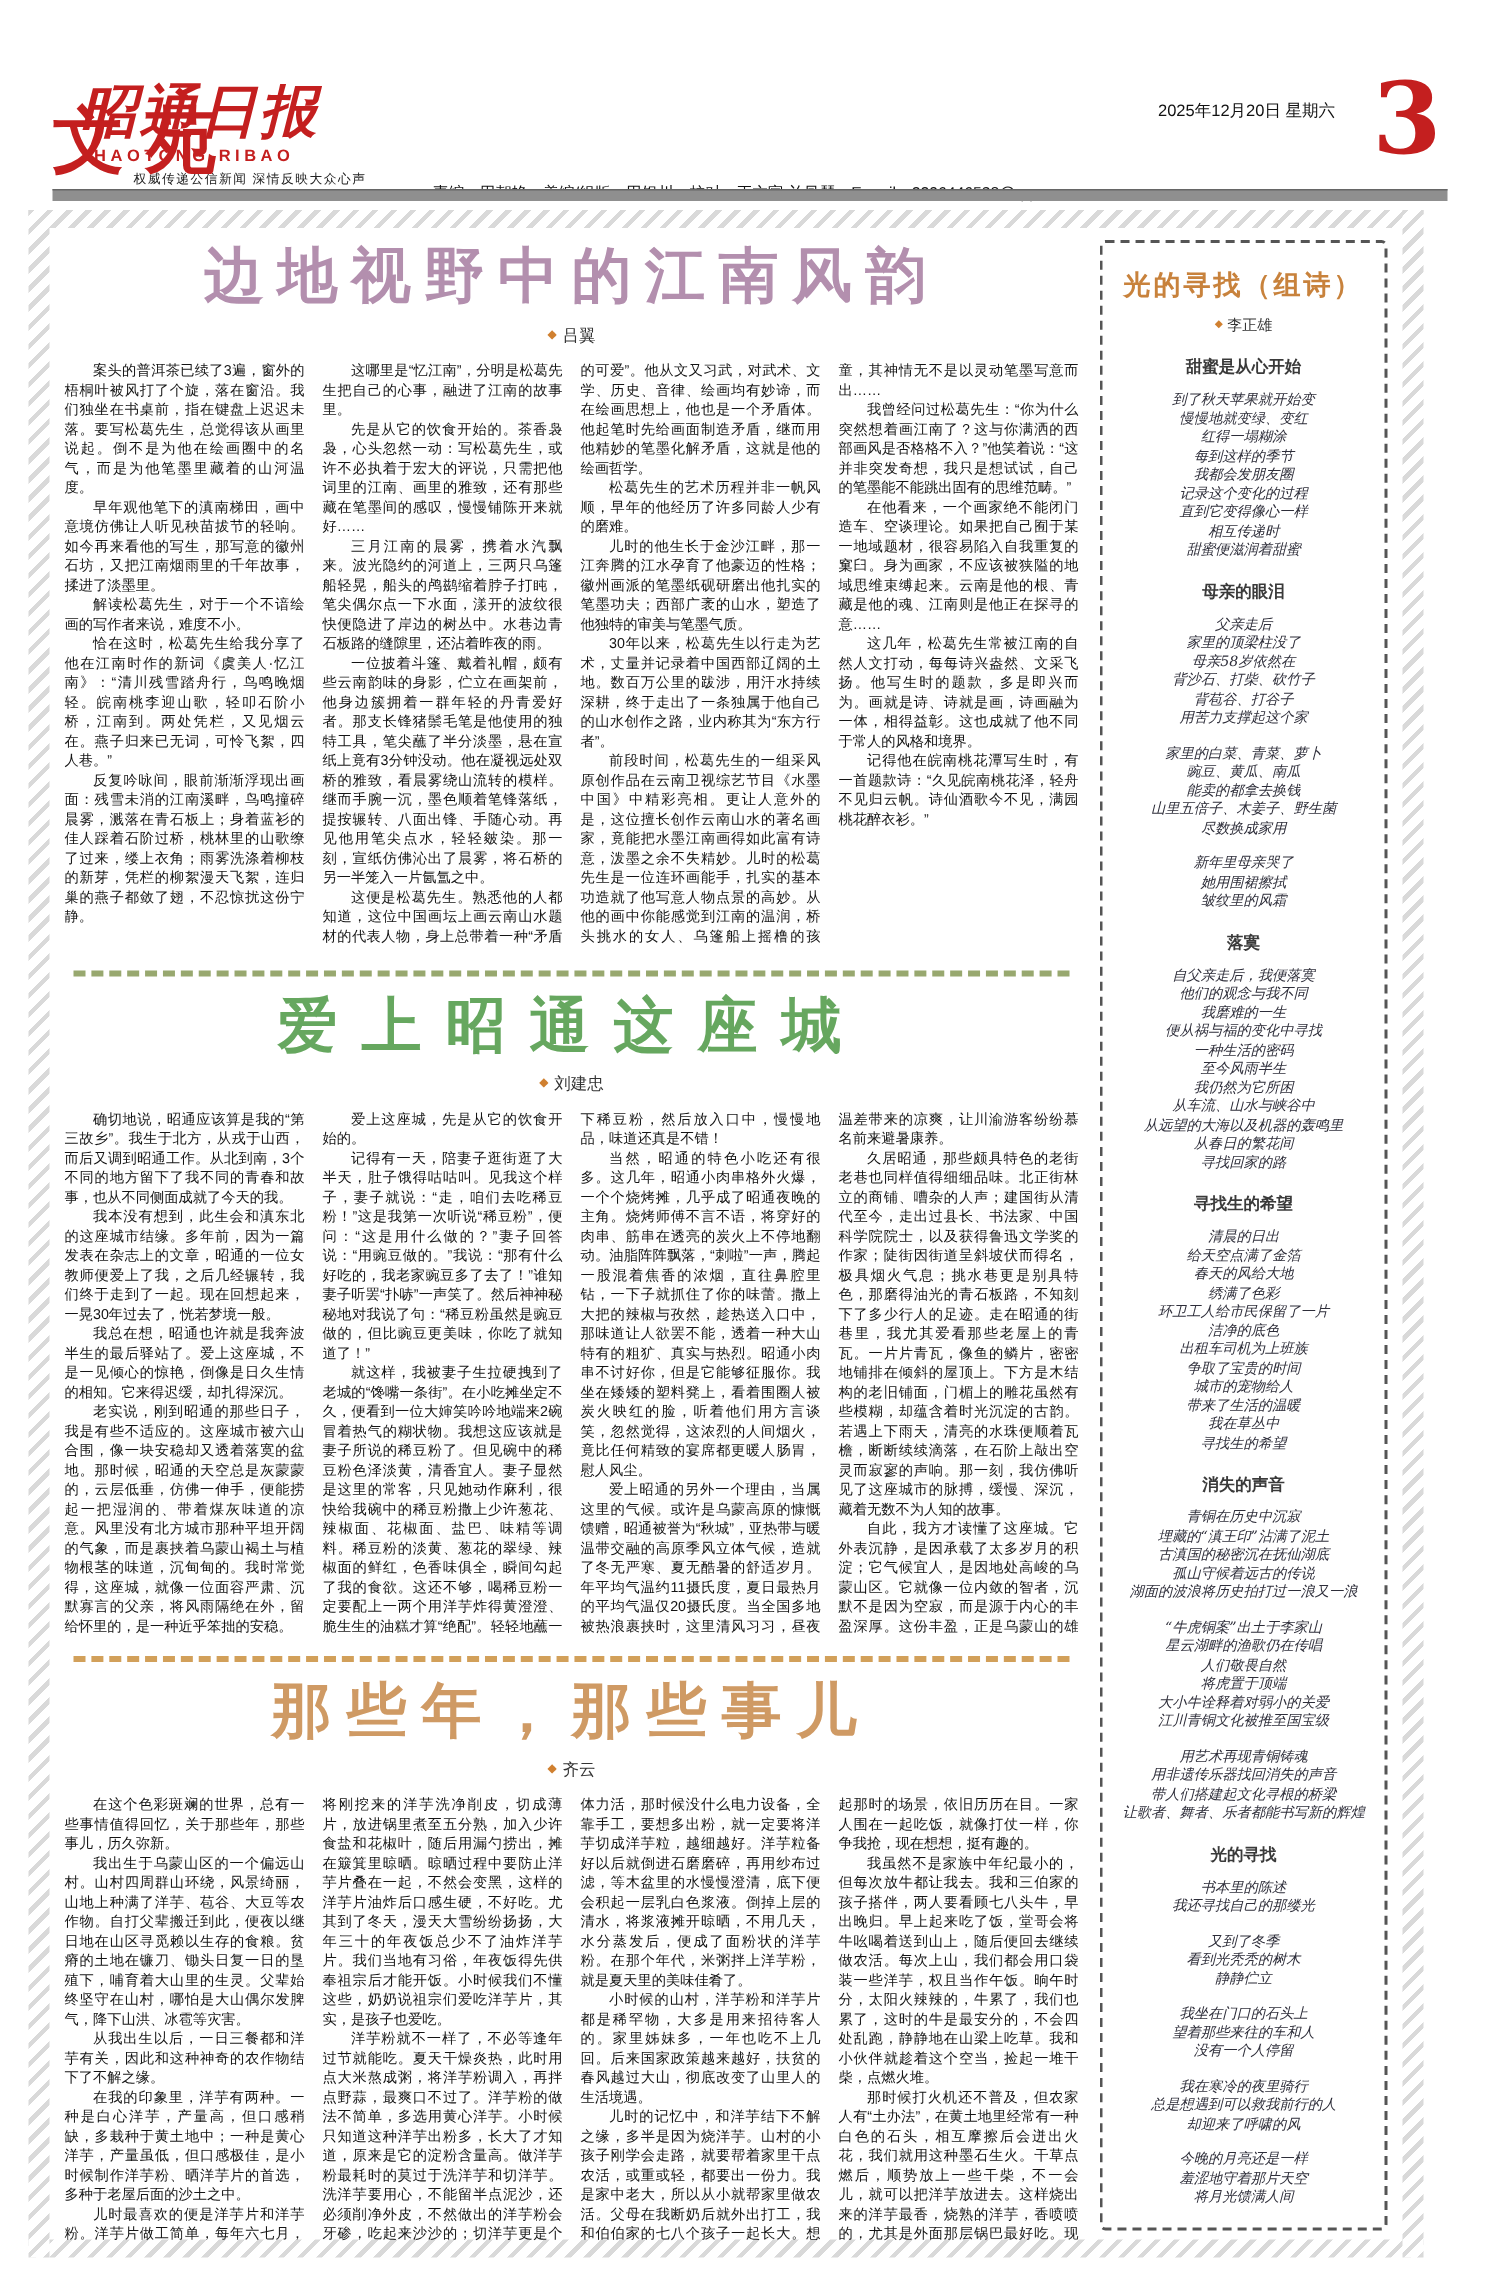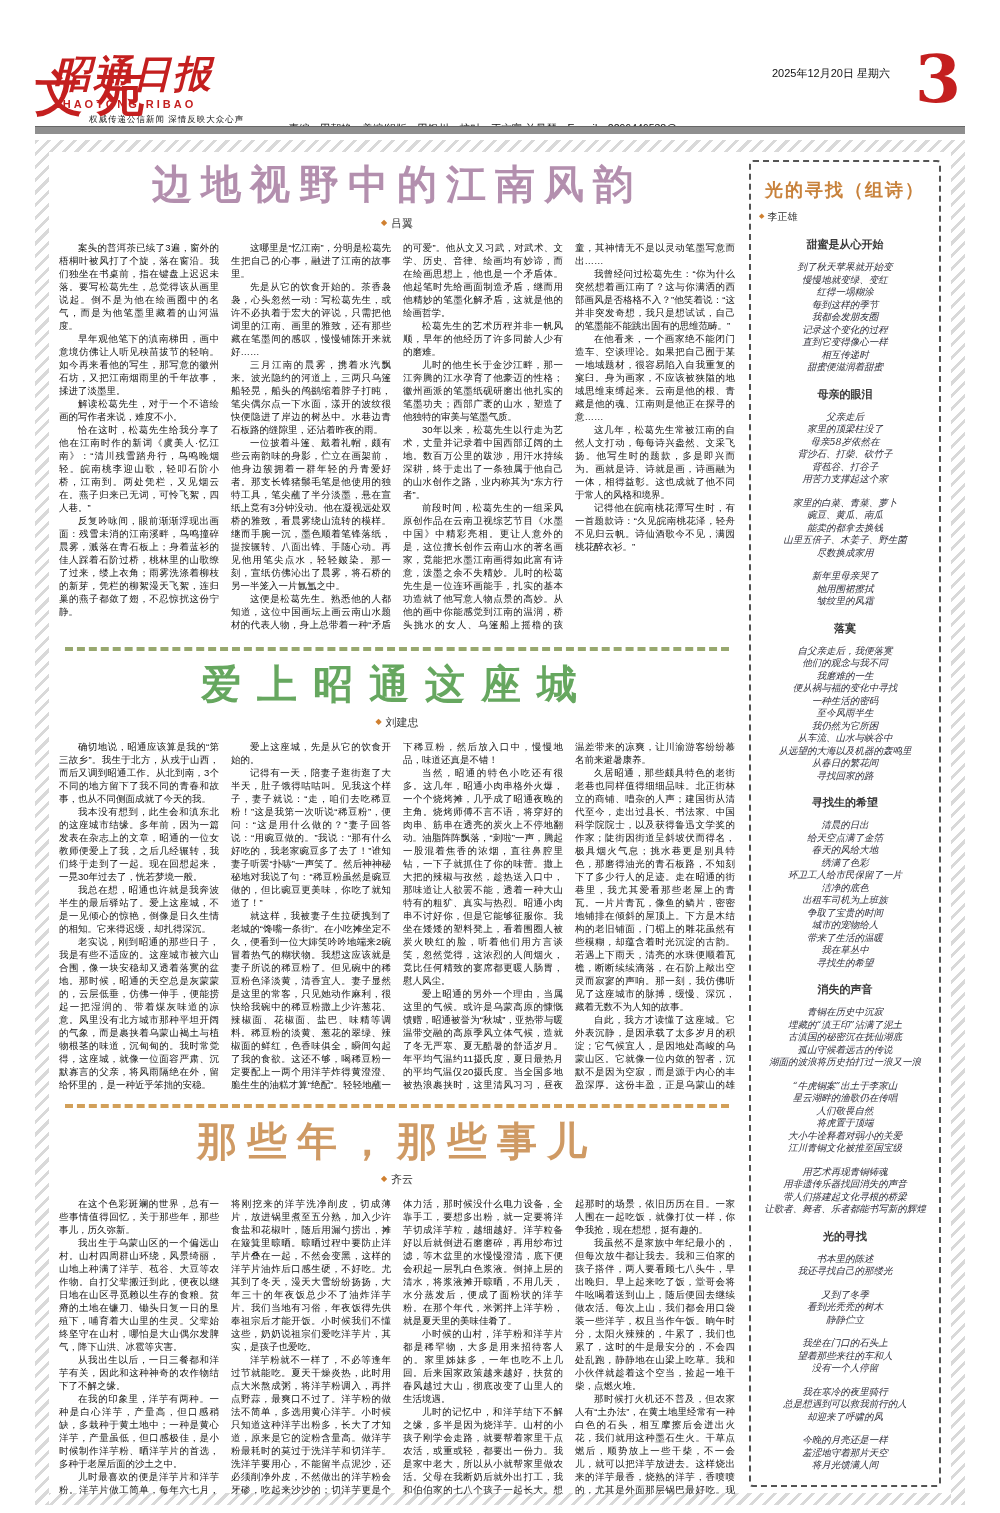--- a/index.html
+++ b/index.html
@@ -12,21 +12,21 @@
   .masthead .cn{font-family:"DejaVu Serif",serif;font-weight:bold;font-style:italic;font-size:38px;color:#c41f1f;letter-spacing:2px;line-height:44px;}
   .masthead .py{font-size:11px;color:#c41f1f;font-weight:bold;letter-spacing:3px;margin-top:2px;}
   .masthead .slogan{font-size:8.5px;color:#222;margin-top:4px;letter-spacing:1px;margin-left:36px;}
   .section-title{position:absolute;left:0;right:0;top:18px;text-align:left;font-family:Liberation Mono, monospace;font-weight:bold;font-size:48px;color:#c41f1f;letter-spacing:14px;}
   .dateblock{position:absolute;right:75px;top:22px;font-size:11px;color:#111;}
   .pagenum{position:absolute;right:4px;top:2px;font-family:"DejaVu Serif",serif;font-weight:bold;font-size:66px;color:#c41f1f;line-height:66px;}
   .staff{position:absolute;left:0;right:0;top:78px;text-align:center;font-size:10.5px;color:#111;}
   .grayband{position:absolute;left:35px;top:126px;width:930px;height:7px;background:#8f8f8f;border-top:1px solid #666;}
 
   
-  .frame{position:absolute;left:35px;top:140px;width:930px;height:1365px;}
+  .frame{position:absolute;left:19px;top:140px;width:930px;height:1365px;}
   .hatch{position:absolute;background:repeating-linear-gradient(135deg,#d9d9d9 0 3px,#ffffff 3px 9px);}
   .hatch.top{left:0;top:0;right:0;height:12px;}
   .hatch.bottom{left:0;bottom:0;right:0;height:12px;}
   .hatch.left{left:0;top:0;bottom:0;width:14px;}
   .hatch.right{right:0;top:0;bottom:0;width:14px;}
 
   .content{position:absolute;left:24px;top:20px;right:24px;bottom:18px;display:flex;gap:14px;}
   main{width:676px;flex:0 0 676px;}
   aside.sidebar{flex:1;border:2px dashed #555;border-radius:4px;padding:10px 8px 8px;box-sizing:border-box;}
 
@@ -40,21 +40,21 @@
   .cols{columns:4;column-gap:12px;column-fill:auto;overflow:hidden;text-align:justify;}
   .cols p{margin:0;text-indent:2em;font-size:9.5px;line-height:13px;color:#141414;}
   .cols-1{height:398px;}
   .cols-2{height:356px;}
   .cols-3{height:306px;}
   .sep{border:none;border-top:4px dashed #98a86f;margin:8px 6px 10px;}
   .sep.orange{border-top-color:#d2a05a;}
 
   
   .poem-title{text-align:center;font-family:Liberation Sans, sans-serif;font-weight:bold;font-size:18px;color:#c8823c;letter-spacing:2px;margin:6px 0 8px;}
-  .poem-author{font-size:10px;color:#333;font-family:"DejaVu Serif",serif;margin-bottom:0;}
+  .poem-author{text-align:center;font-size:10px;color:#333;font-family:"DejaVu Serif",serif;margin-bottom:0;}
   .poem-author .bullet{color:#d08030;font-size:7px;vertical-align:2px;margin-right:3px;}
   .poem-sec-title{font-weight:bold;font-size:11px;color:#3a3a3a;text-align:center;margin:13px 0 9px;font-family:"Liberation Sans",sans-serif;}
   .stanza{margin:0 0 11px;}
   .poem-line{font-family:"DejaVu Serif",serif;font-style:italic;font-size:9.5px;line-height:12.5px;color:#2e2e3a;text-align:center;margin:0;}
 </style>
 </head>
 <body>
 
 <div class="page">
 

